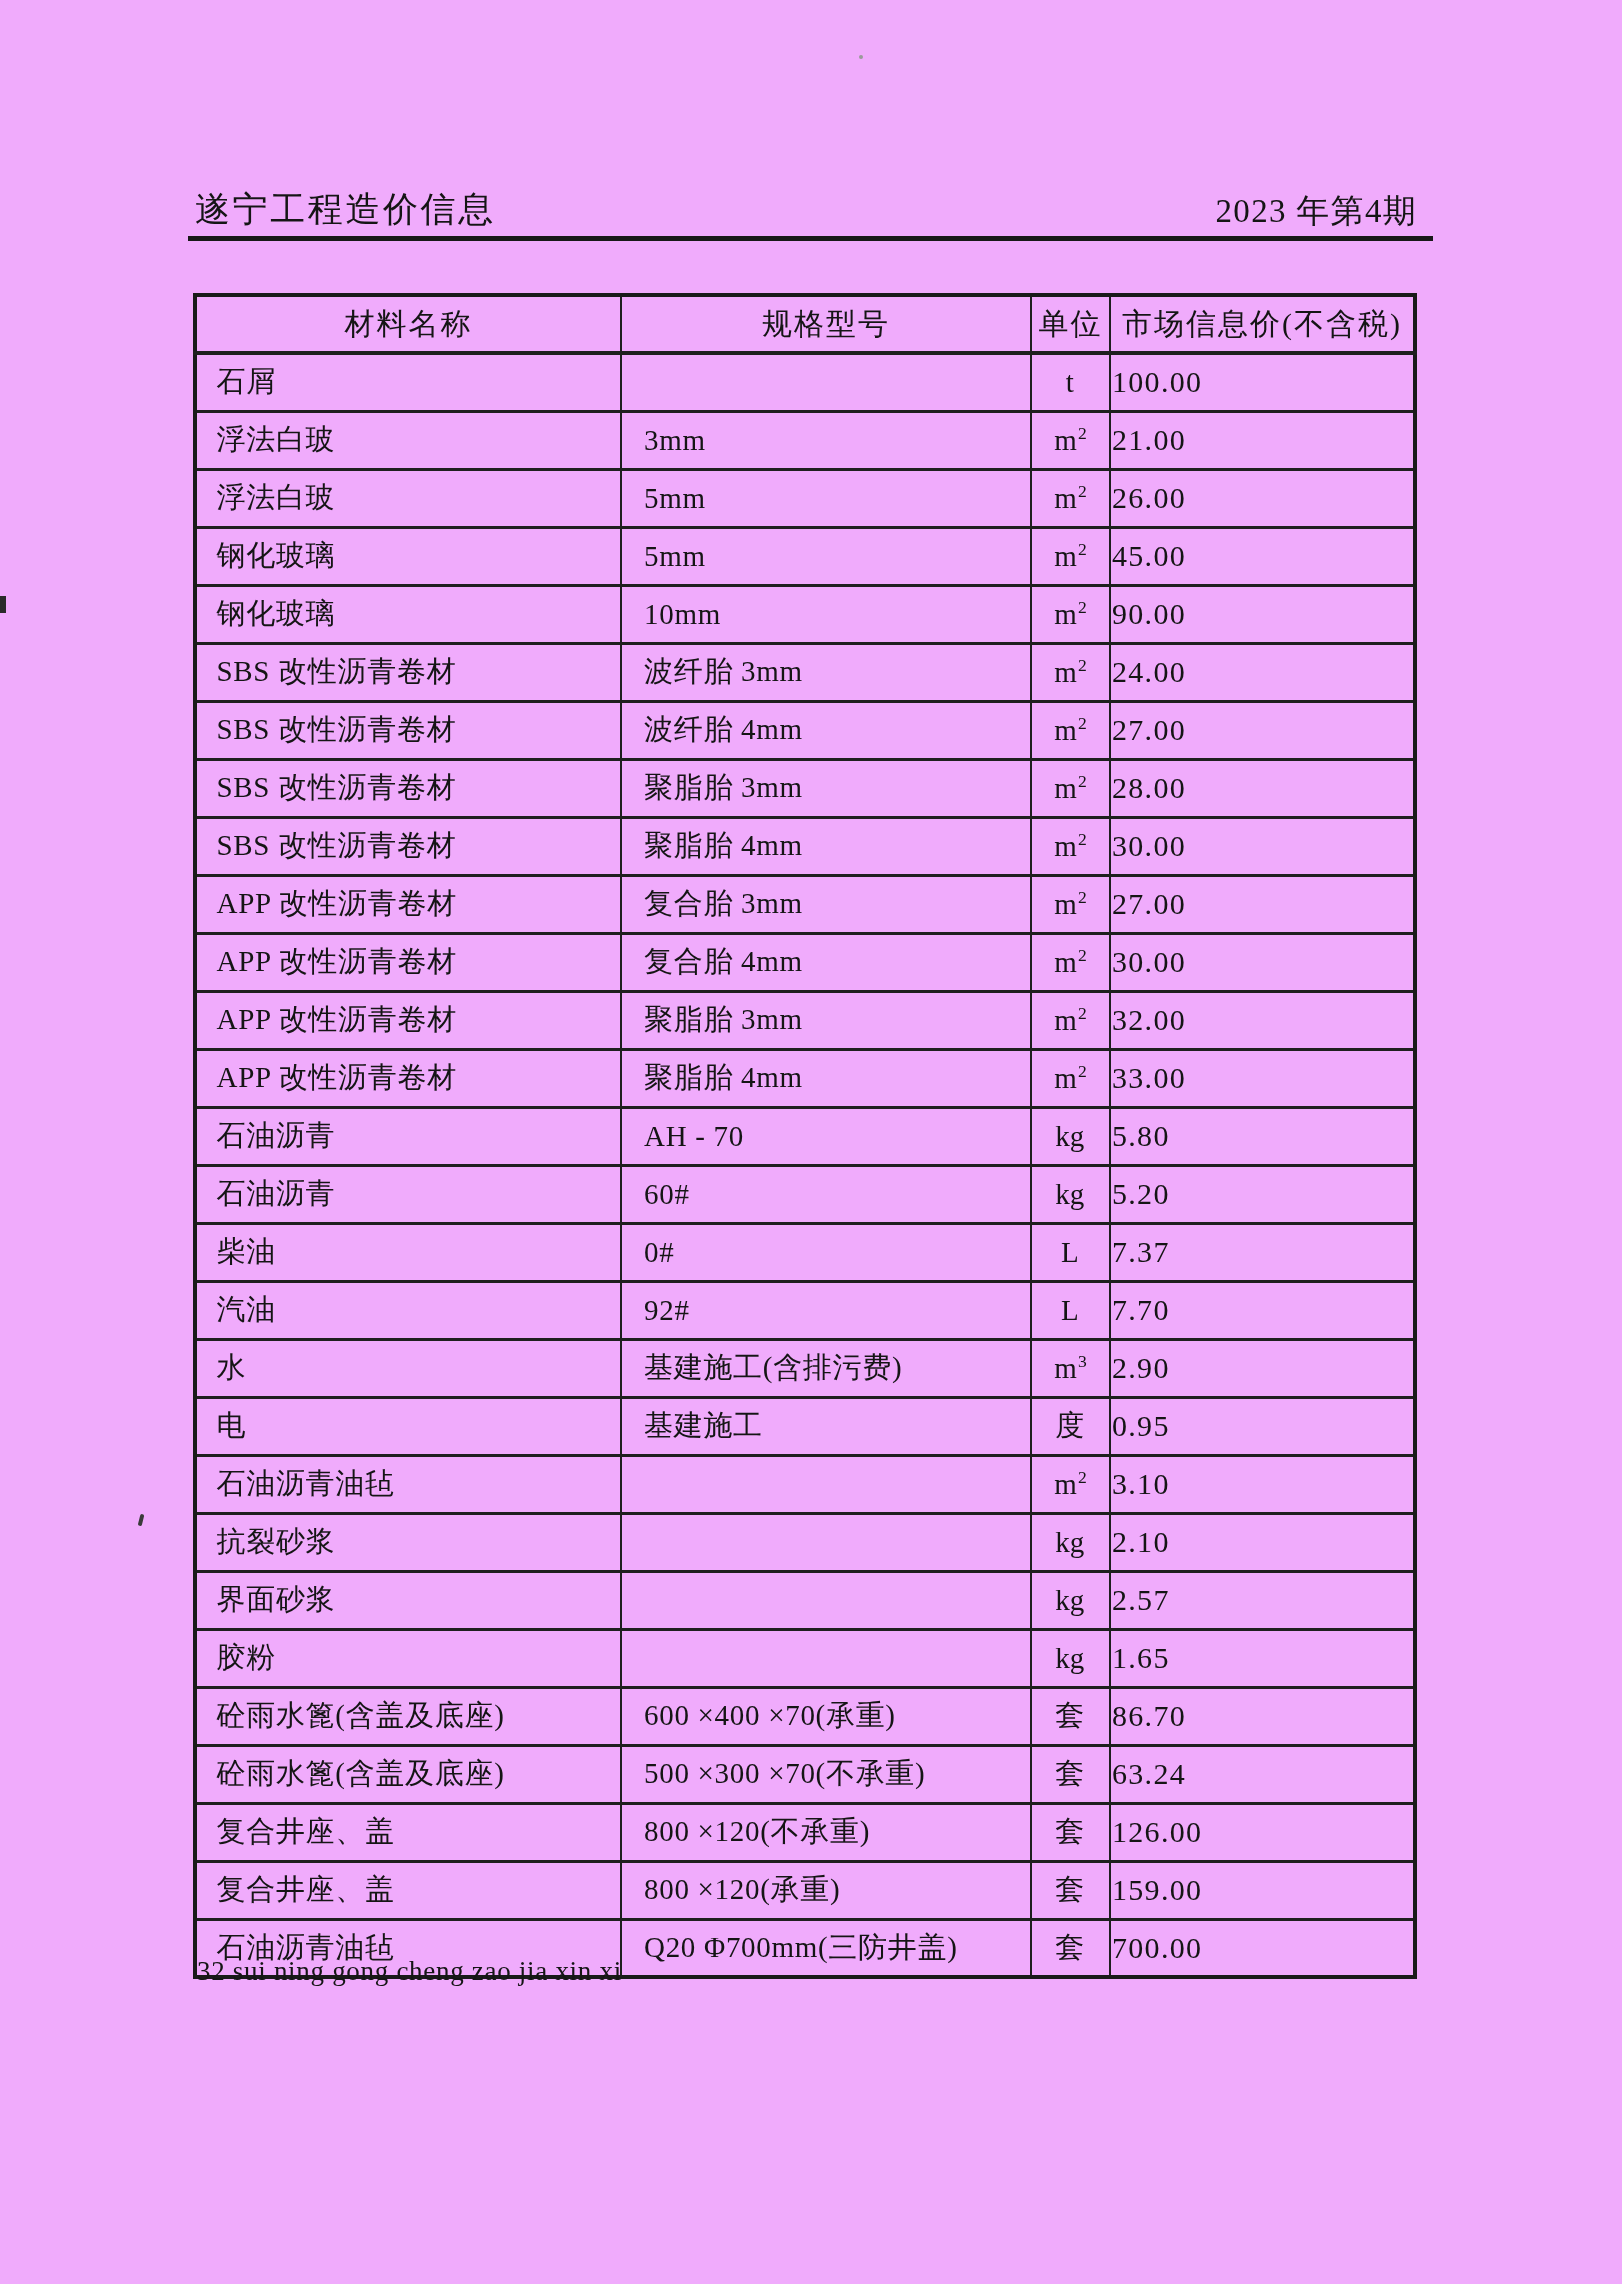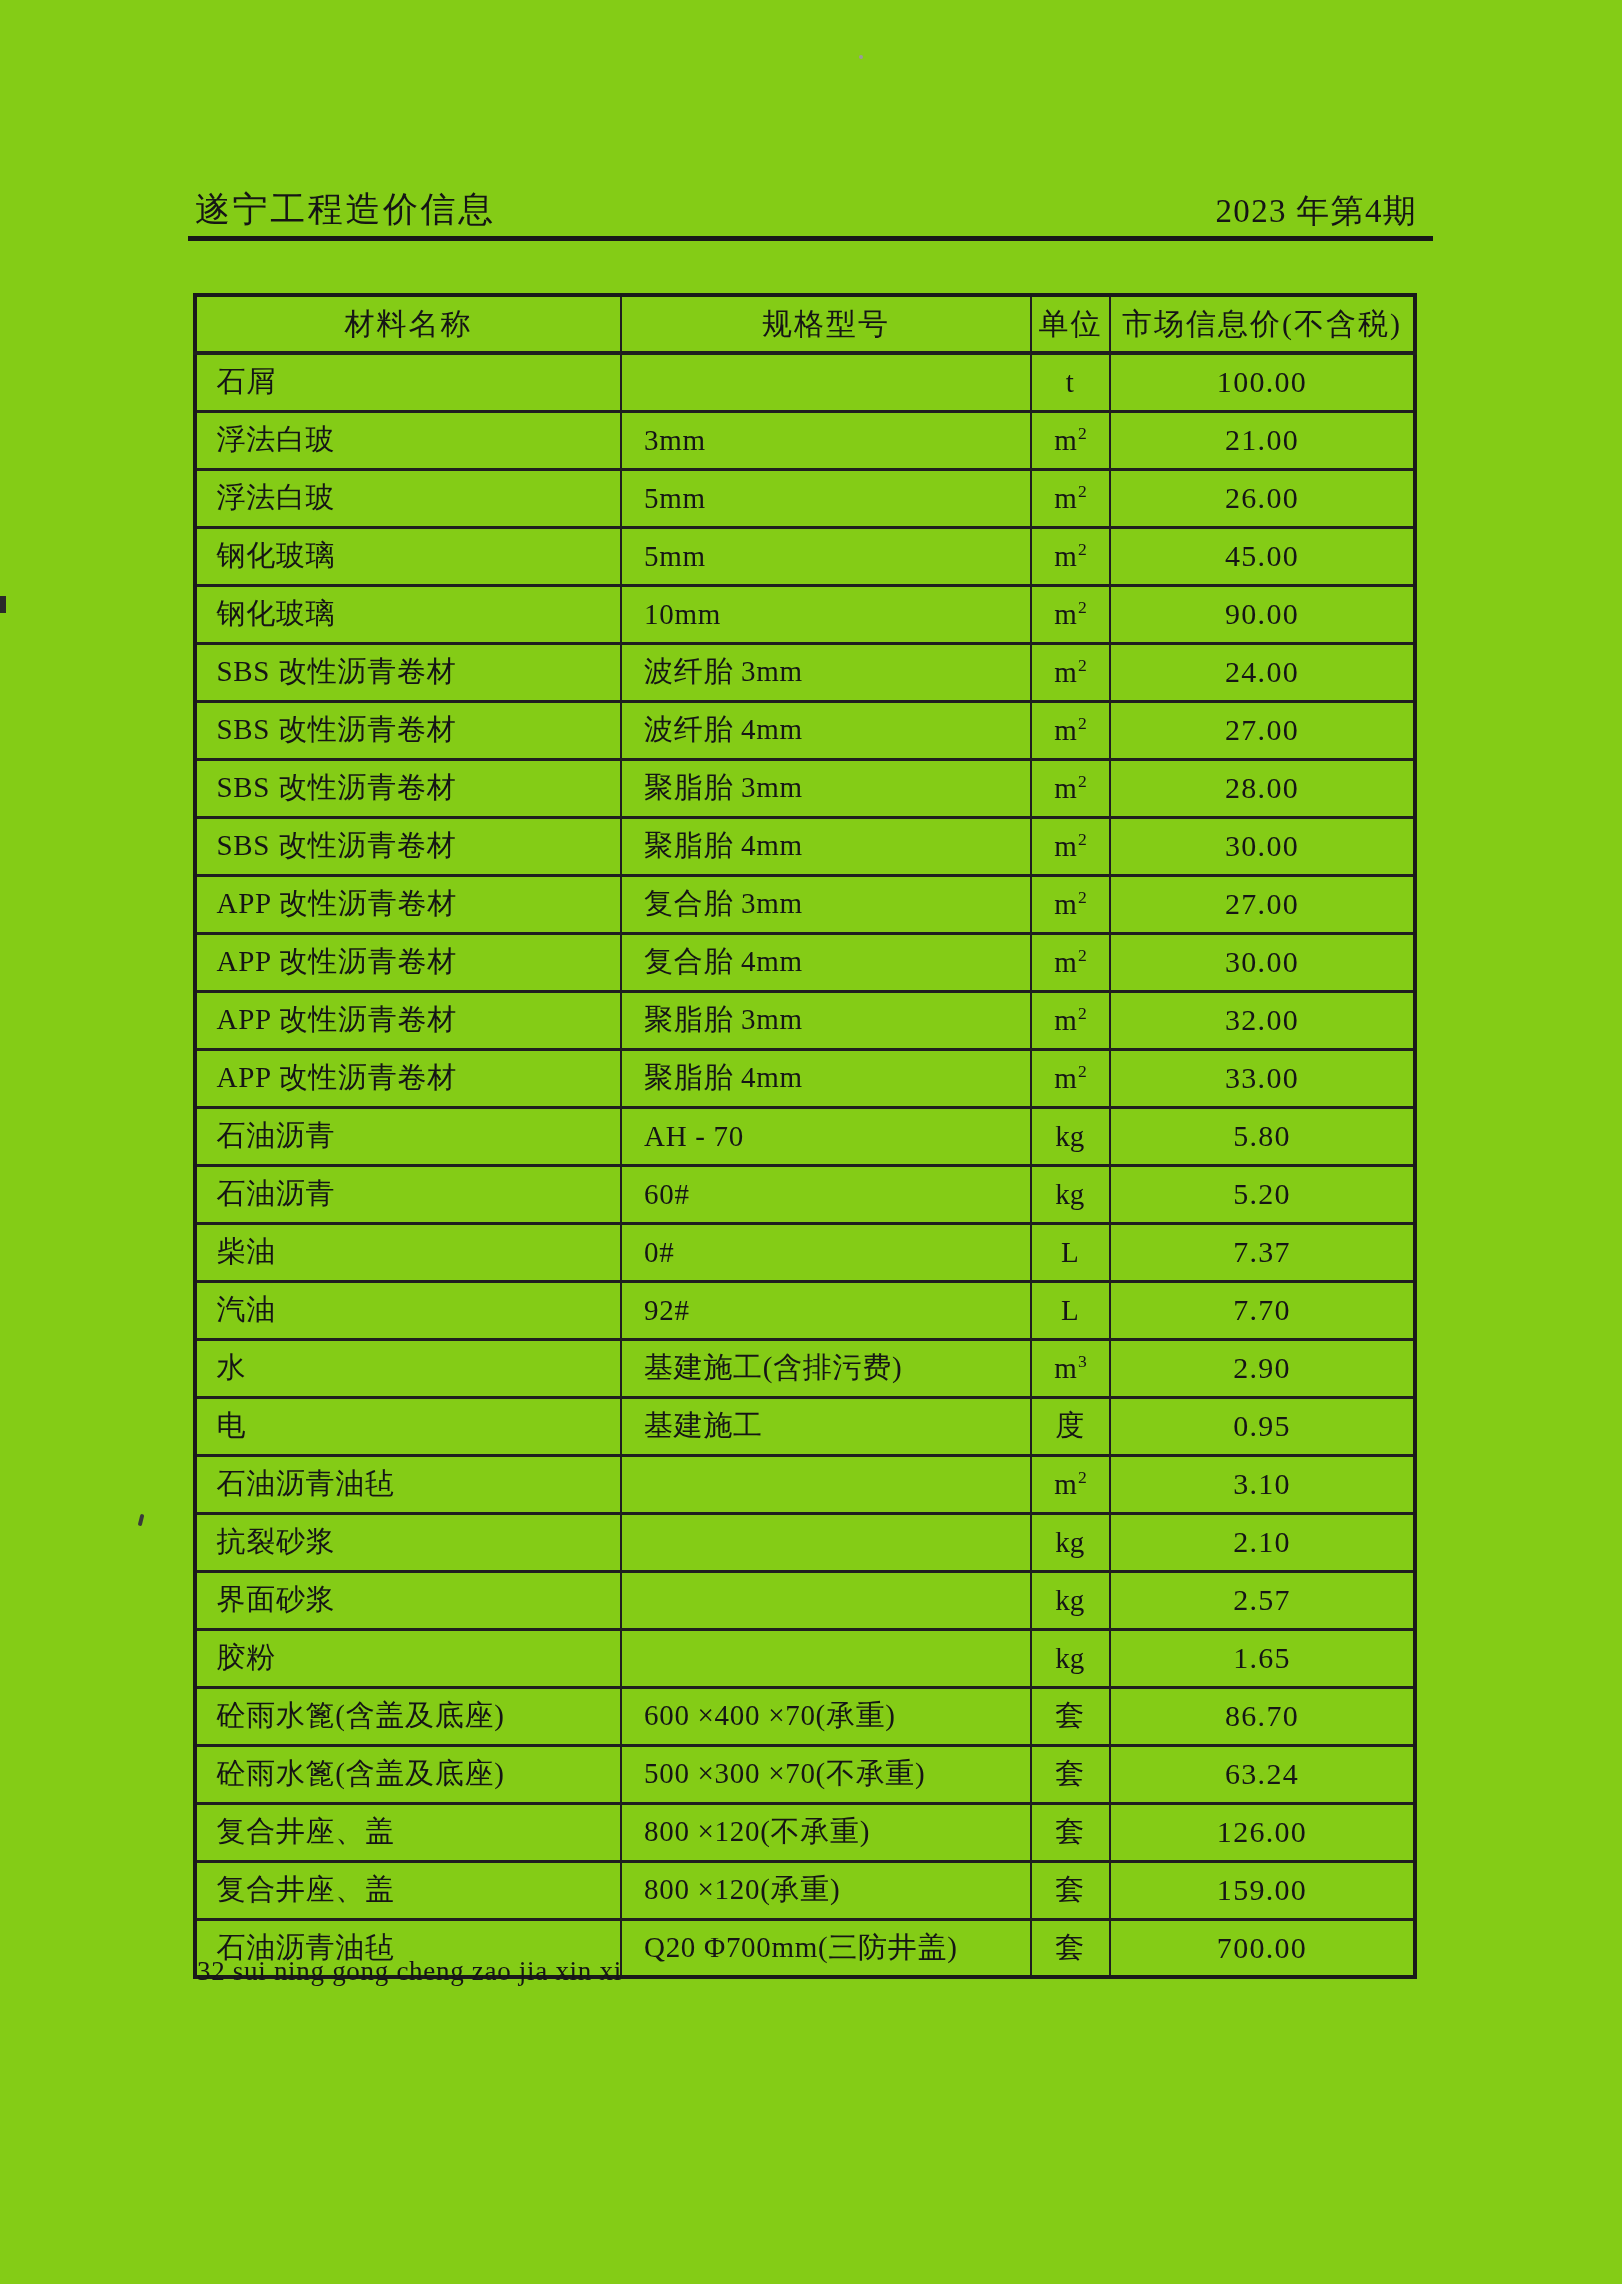--- a/index.html
+++ b/index.html
@@ -4,21 +4,21 @@
 <style>
   html, body {
     margin: 0;
     padding: 0;
     background: #e8e8e8;
   }
   .page {
     position: relative;
     width: 1623px;
     height: 2284px;
-    background: #84cc16;
+    background: #f0abfc;
     font-family: "Liberation Serif", "DejaVu Serif", serif;
     color: #151515;
     overflow: hidden;
   }
   
   .hdr-left {
     position: absolute;
     left: 195px;
     top: 186px;
     font-size: 35px;
@@ -82,21 +82,21 @@
   td.c-unit {
     text-align: center;
     font-size: 29px;
   }
   td.c-unit sup {
     font-size: 17.6px;
     vertical-align: super;
     margin-left: 1.3px;
   }
   td.c-price {
-    text-align: center;
+    text-align: left;
     font-size: 30px;
     letter-spacing: 1.3px;
     margin-left: 48px;
   }
   
   .footer {
     position: absolute;
     left: 197px;
     top: 1956px;
     font-size: 27px;

